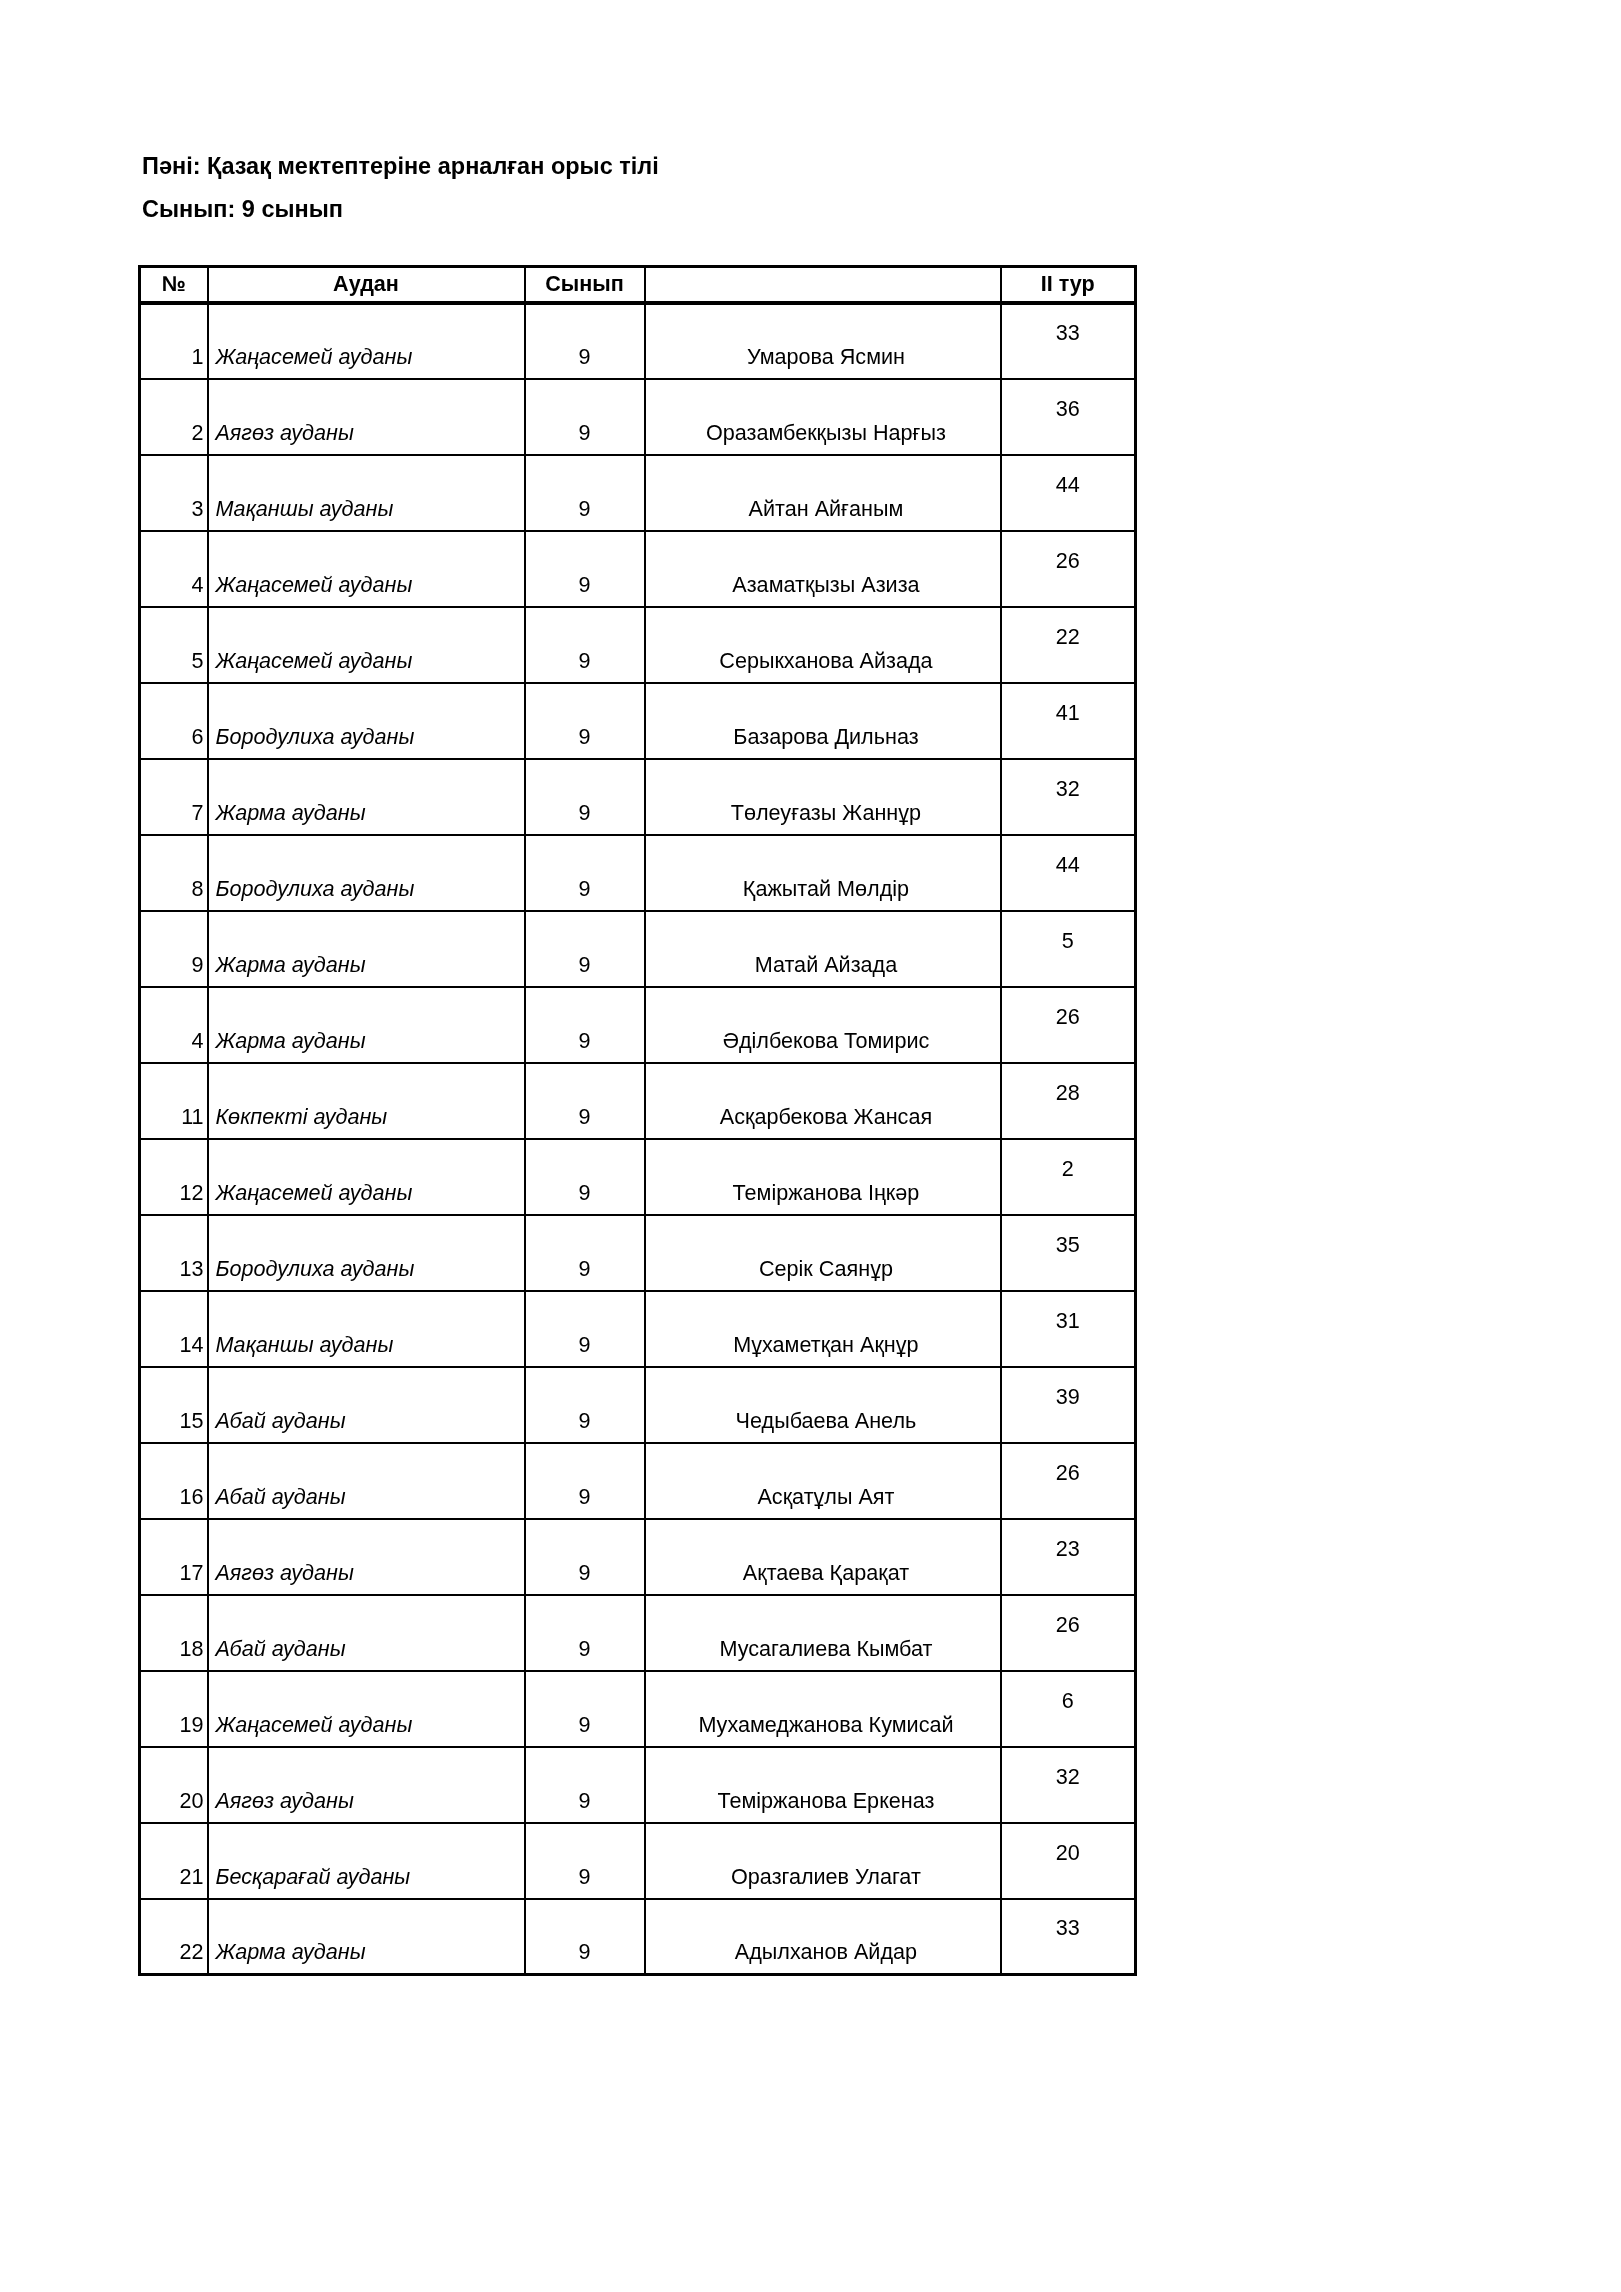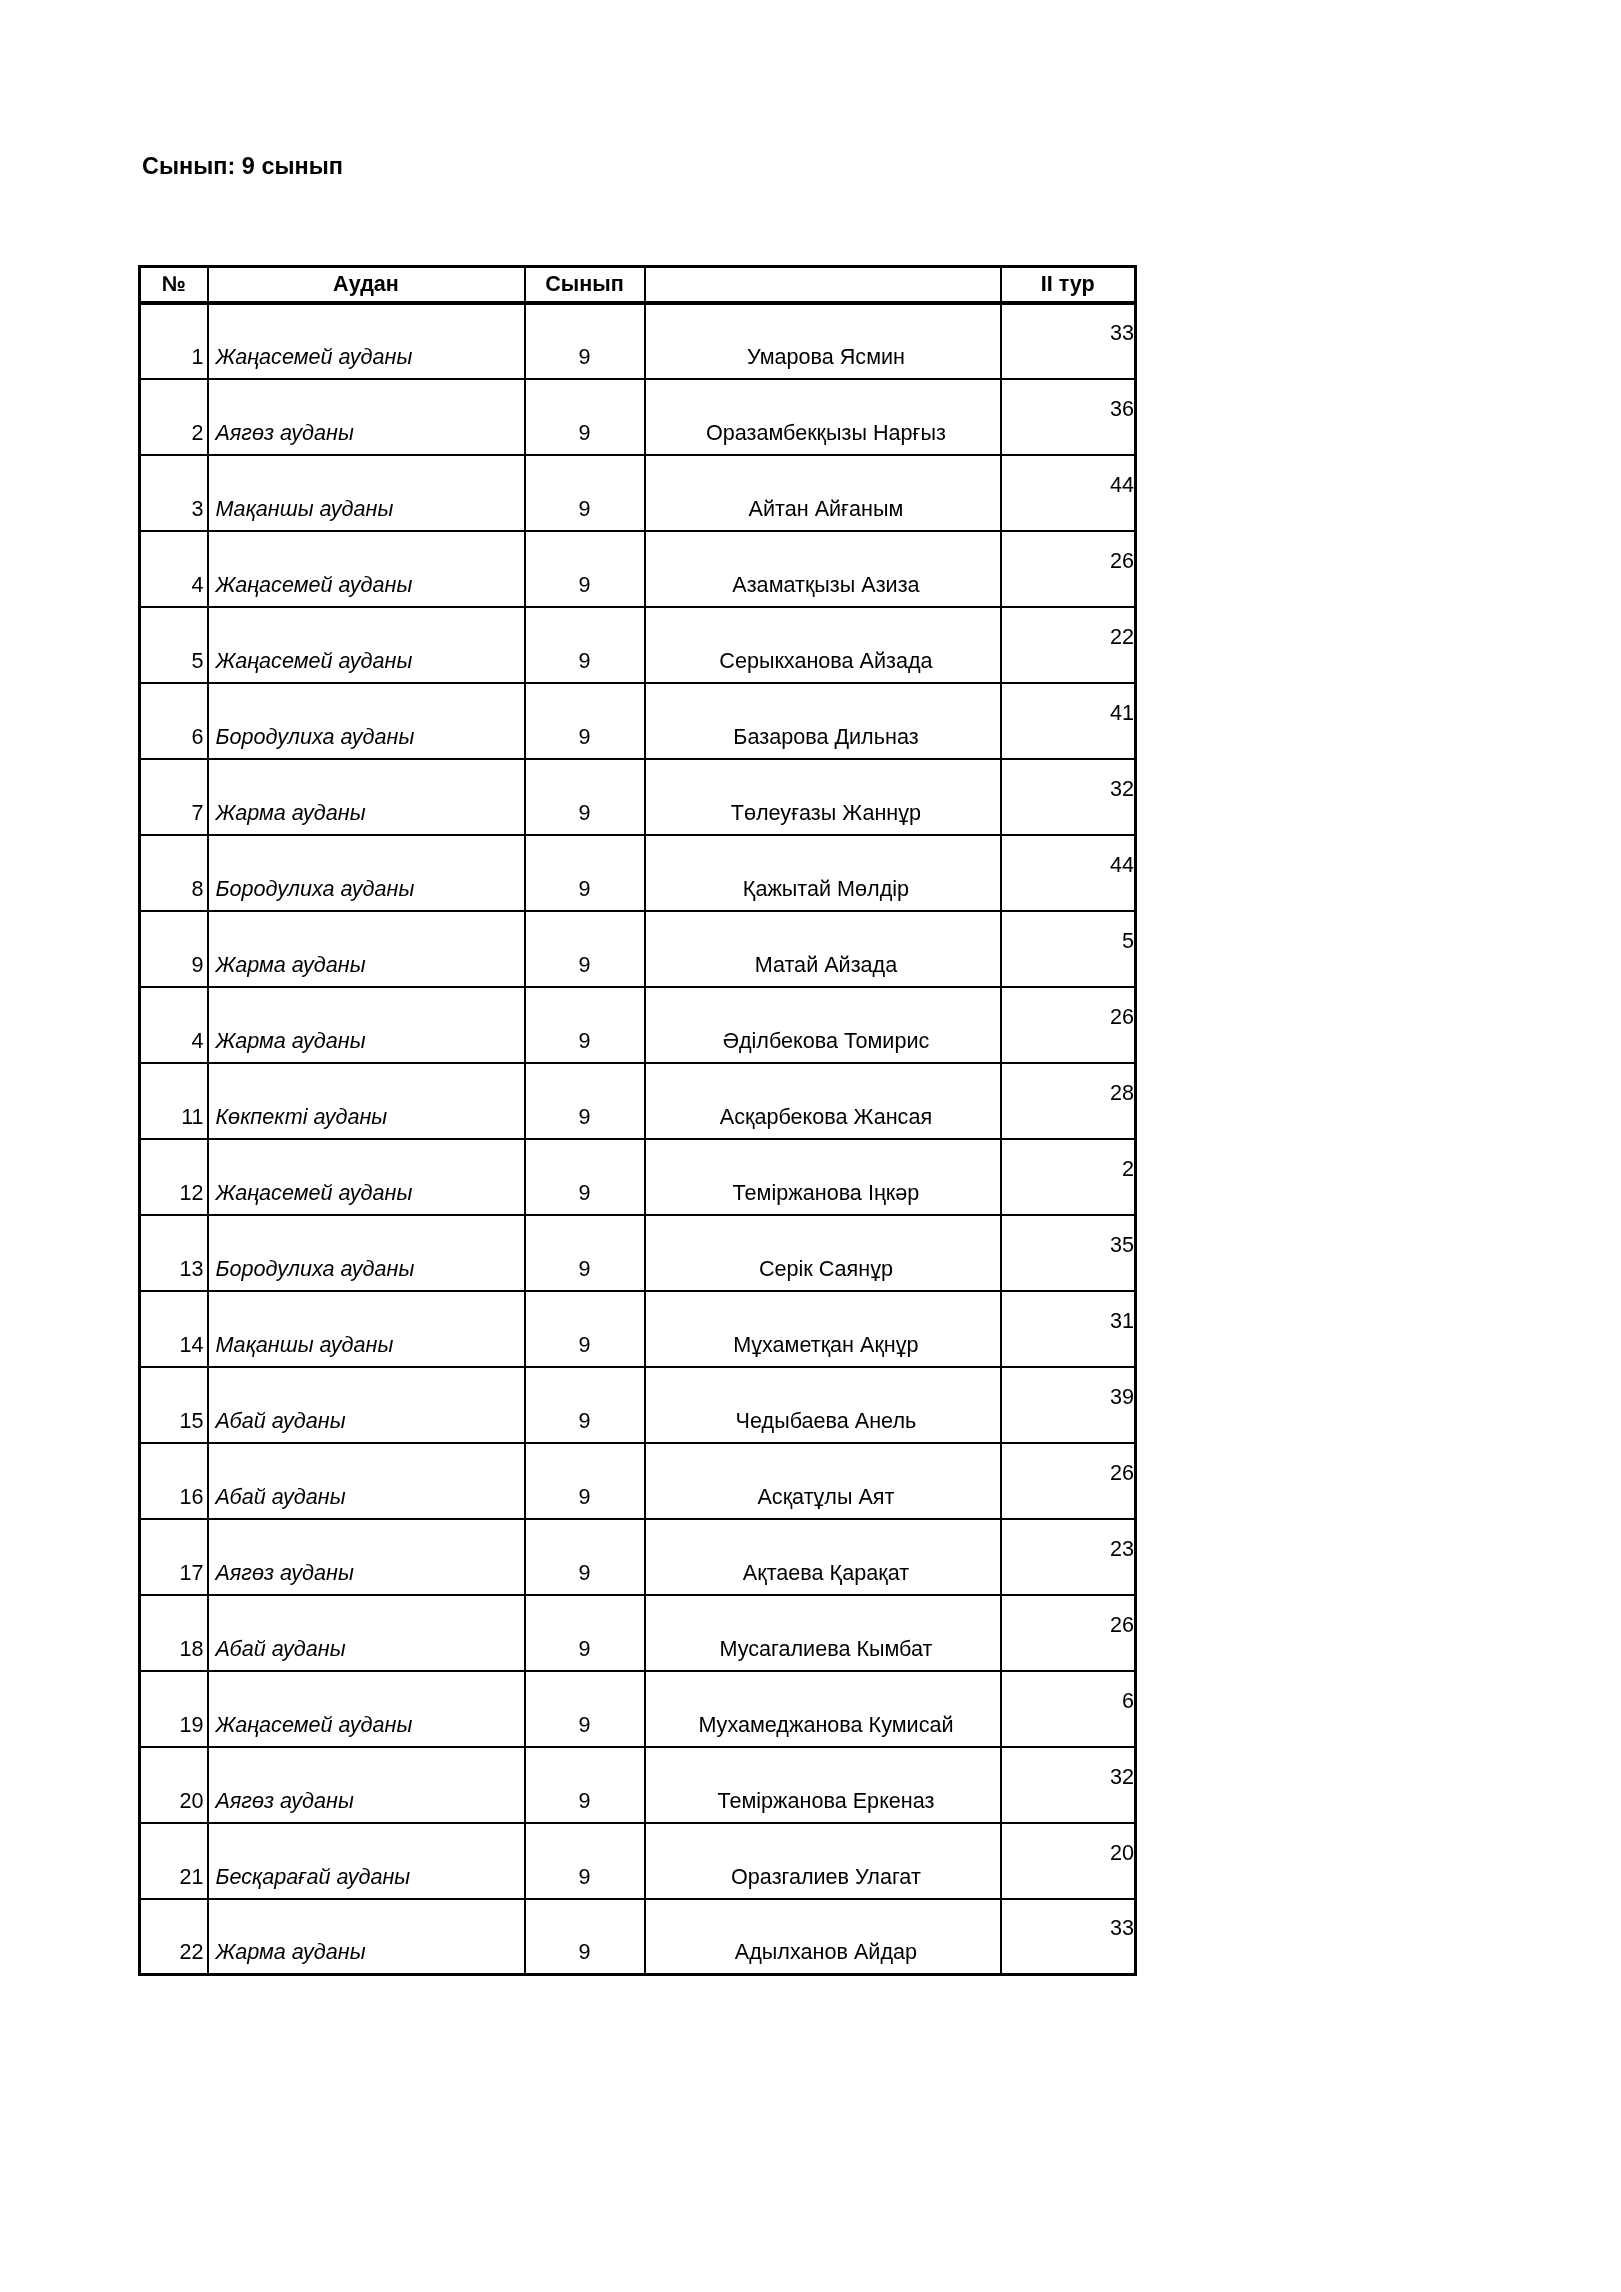--- a/index.html
+++ b/index.html
@@ -73,31 +73,32 @@
     text-align: center;
     vertical-align: bottom;
     padding: 0 0 7.8px 0;
   }
   td.cell-name {
     text-align: center;
     vertical-align: bottom;
     padding: 0 0 7.8px 6.9px;
   }
   td.cell-score {
-    text-align: right;
+    text-align: center;
     vertical-align: middle;
     padding: 0 0 15.7px 0;
   }
 </style>
 </head>
 <body>
 
 <div class="page">
 
   <div class="title-block">
+    <div class="title-line">Пәні: Қазақ мектептеріне арналған орыс тілі</div>
     <div class="title-line">Сынып: 9 сынып</div>
   </div>
 
   <table class="results">
     <colgroup>
       <col class="c-no">
       <col class="c-region">
       <col class="c-grade">
       <col class="c-name">
       <col class="c-score">

